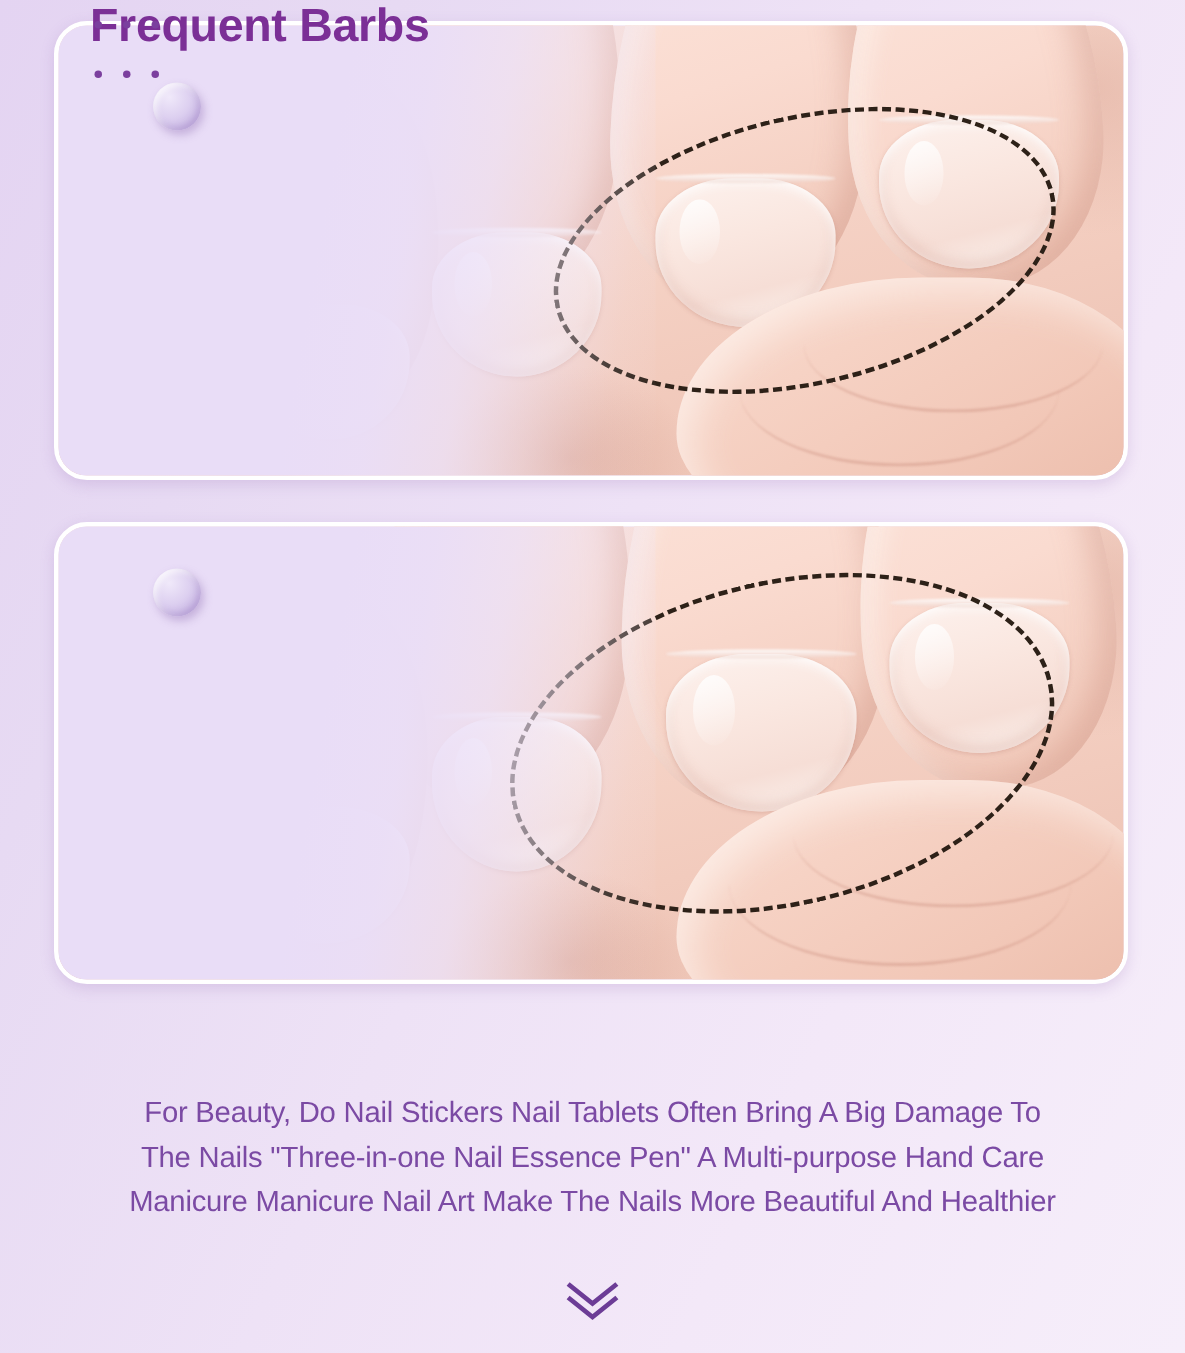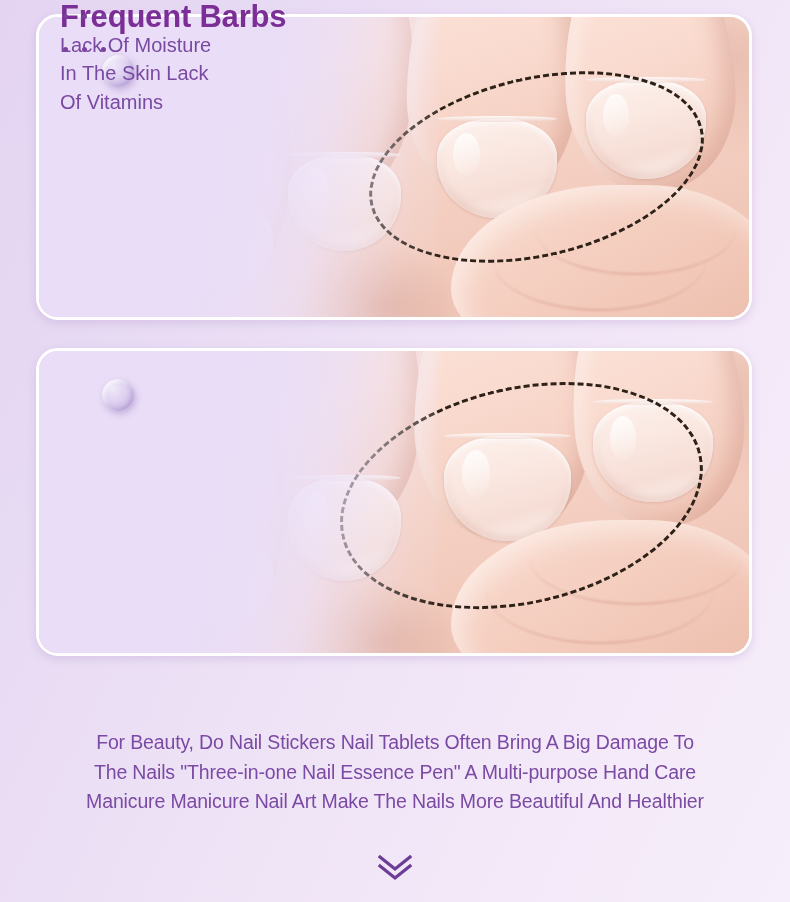--- a/index.html
+++ b/index.html
@@ -278,23 +278,20 @@
 
   <span class="bead"></span>
 </section>
 
 <div class="card-text">
   <div class="dots">
     <i></i>
     <i></i>
     <i></i>
   </div>
-  <div class="card-body">Lack Of Moisture
-In The Skin Lack
-Of Vitamins</div>
 </div>
 
 <p class="footer-copy">For Beauty, Do Nail Stickers Nail Tablets Often Bring A Big Damage To
 The Nails "Three-in-one Nail Essence Pen" A Multi-purpose Hand Care
 Manicure Manicure Nail Art Make The Nails More Beautiful And Healthier</p>
 
 <svg class="chevron" viewBox="0 0 42 30">
   <polyline points="6,5 21,17 36,5" fill="none" stroke="#6c3c96" stroke-width="3.2" stroke-linecap="square" stroke-linejoin="miter"></polyline>
   <polyline points="6,14 21,26 36,14" fill="none" stroke="#6c3c96" stroke-width="3.2" stroke-linecap="square" stroke-linejoin="miter"></polyline>
 </svg>

